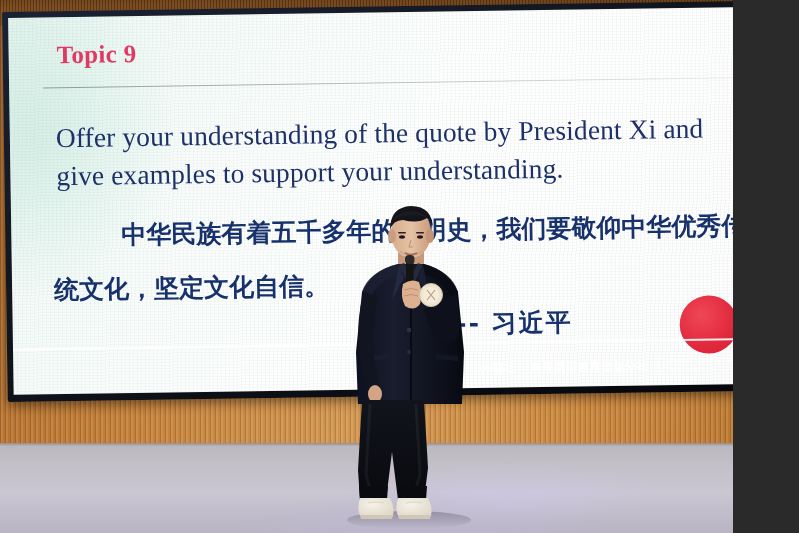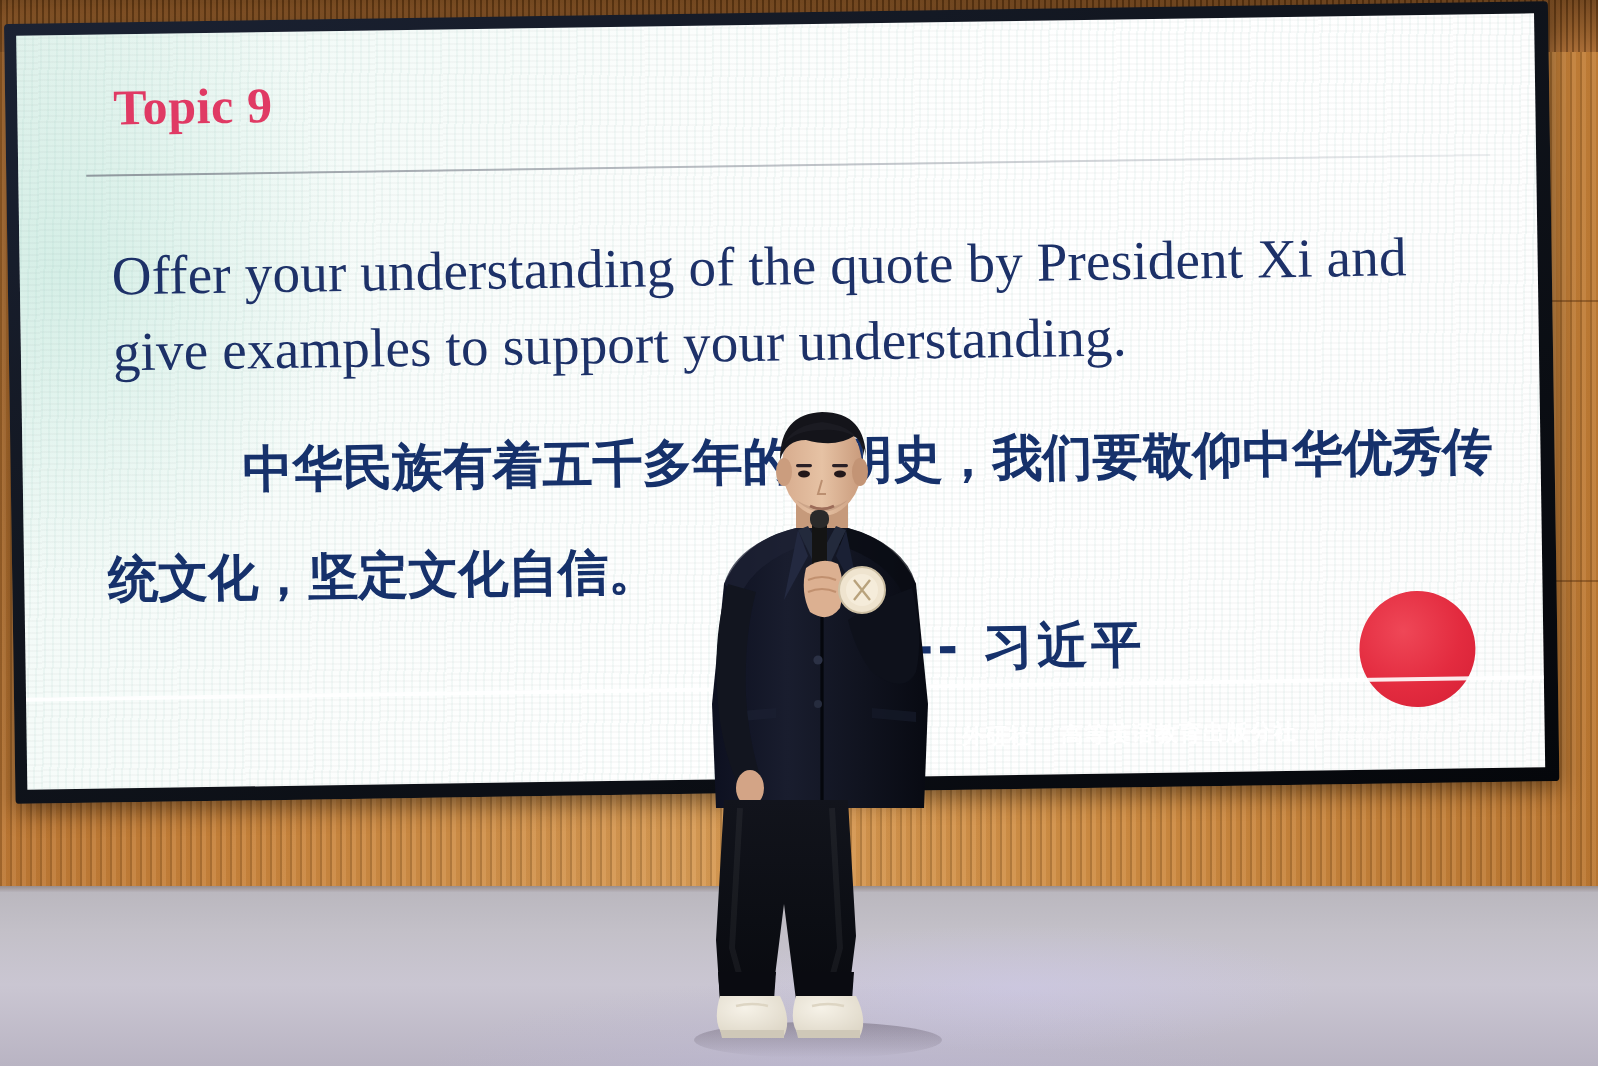--- a/index.html
+++ b/index.html
@@ -1,20 +1,20 @@
 <!DOCTYPE html>
 <html><head>
 <meta charset="utf-8">
 <style>
   html, body {
     margin: 0; padding: 0; background: #2a2a2a;
   }
   #stage {
     position: relative;
-    width: 799px; height: 533px;
+    width: 733px; height: 533px;
     overflow: hidden;
     font-family: "Liberation Sans", sans-serif;
     background: #c98a46;
   }
 
   
   .wall-wood {
     position: absolute; left: 0; top: 0; width: 799px; height: 455px;
     background:
       repeating-linear-gradient(90deg,

